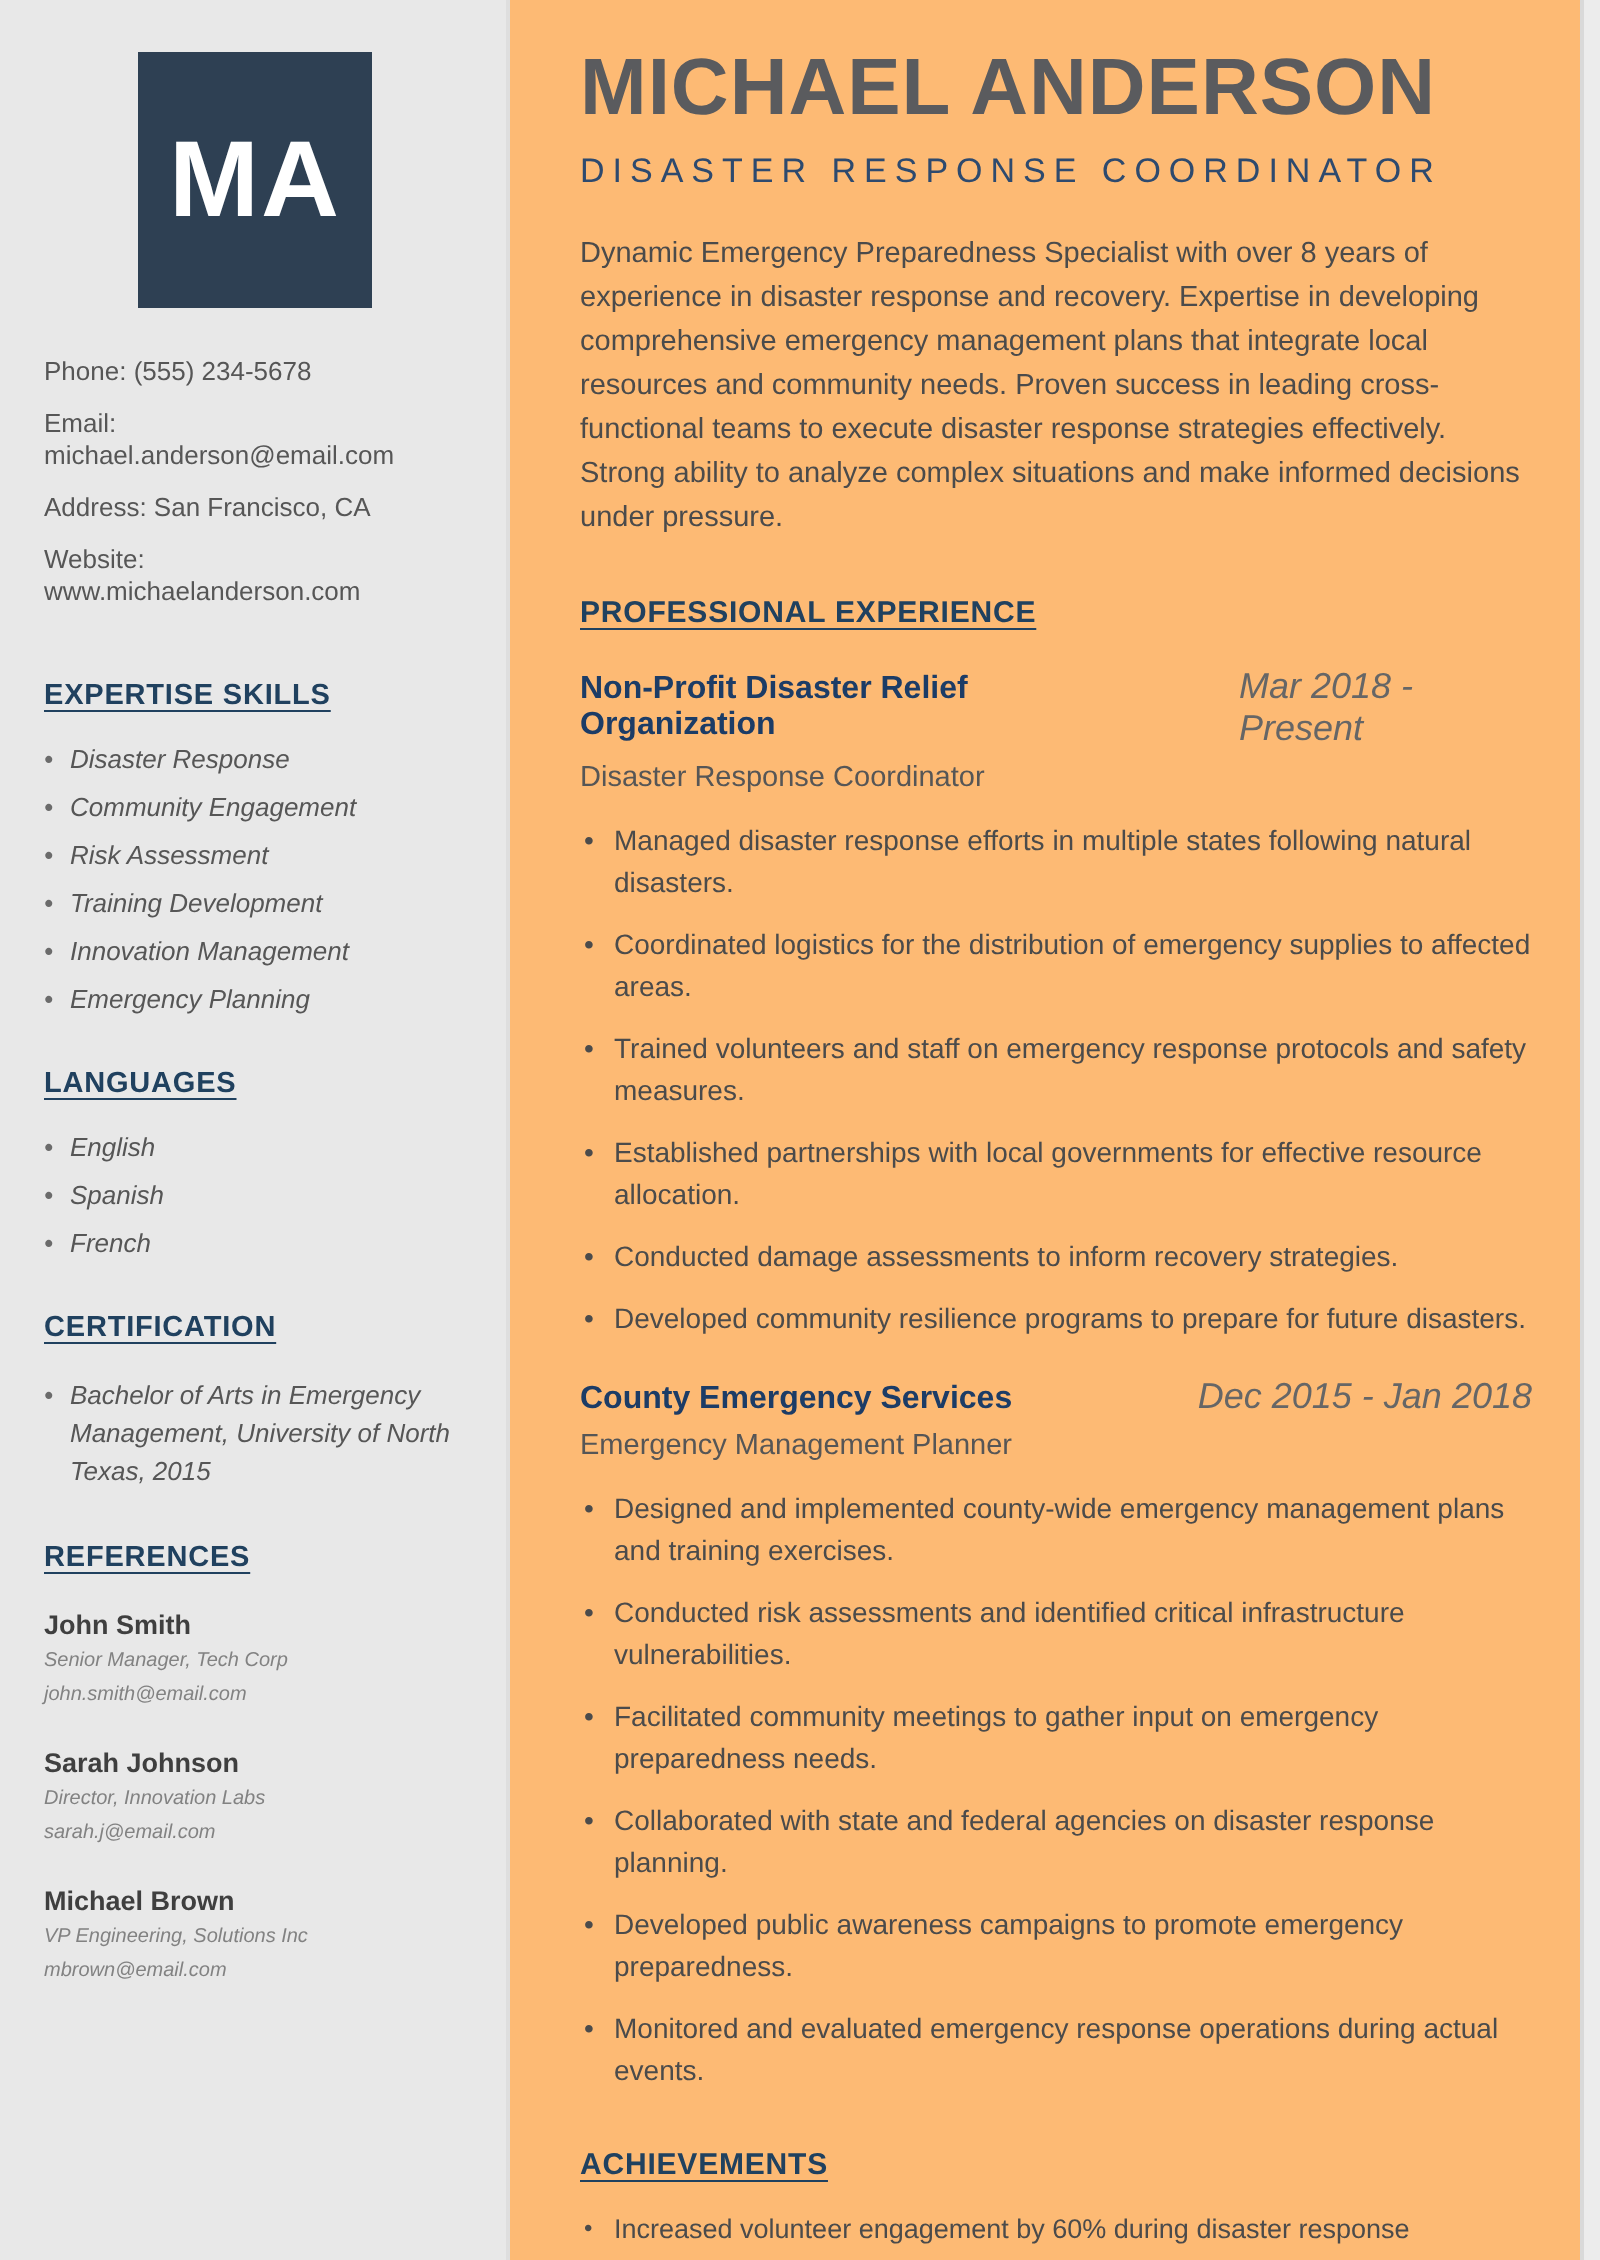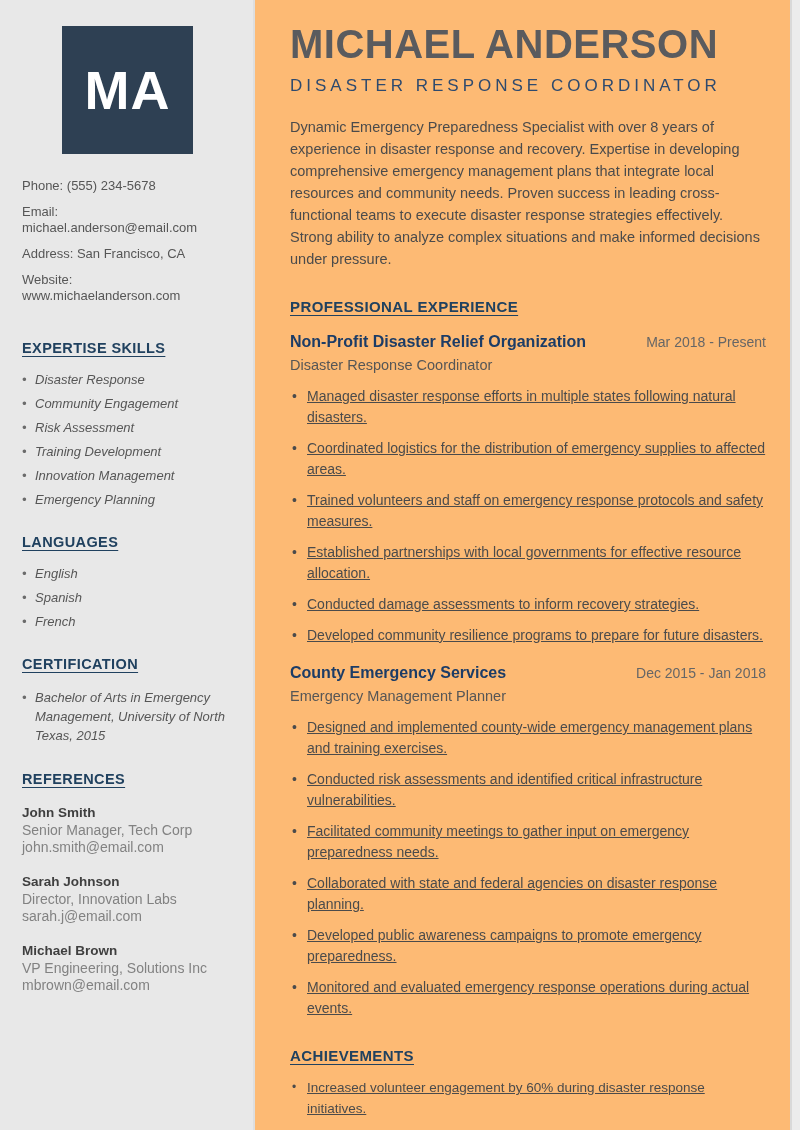--- a/index.html
+++ b/index.html
@@ -17,21 +17,21 @@
     overflow: hidden;
   }
   
   .sidebar {
     width: 255px; flex: 0 0 255px;
     background: #e8e8e8;
     border-right: 2px solid #dedede;
     padding: 26px 20px 20px 22px;
   }
   .avatar {
-    width: 131px; height: 128px;
+    width: 117px; height: 128px;
     background: #2e4053;
     margin: 0 auto;
     display: flex; align-items: center; justify-content: center;
   }
   .avatar span {
     color: #ffffff; font-size: 54px; font-weight: bold; letter-spacing: 1px;
   }
   .contact { margin-top: 24px; }
   .contact p {
     font-size: 13px; color: #565656; line-height: 16px; margin-bottom: 10px;
@@ -54,21 +54,21 @@
   }
   .side-list.tight li { line-height: 19px; }
   .side-list li::before {
     content: "\2022";
     position: absolute; left: 0; top: 0;
     color: #6b6b6b;
   }
   .sub-heading-gap { margin-top: 26px; }
   .ref-entry { margin-top: 17px; }
   .ref-entry .ref-name { font-size: 13.5px; font-weight: bold; color: #3f3f3f; line-height: 18px; }
-  .ref-entry .ref-role, .ref-entry .ref-email { font-size: 14px; color: #828282; line-height: 17px; }
+  .ref-entry .ref-role, .ref-entry .ref-email { font-size: 10px; color: #828282; line-height: 17px; font-style: italic; }
   
   .main {
     flex: 1;
     padding: 22px 24px 0 35px;
     background: #fdba74;
   }
   .name {
     font-size: 40px; font-weight: bold;
     color: #5a5b5e; letter-spacing: 0.5px;
     line-height: 44px;
@@ -89,30 +89,29 @@
     color: #20415f;
     text-decoration: underline;
     text-underline-offset: 3px;
     letter-spacing: 0.4px;
   }
   .job { margin-top: 18px; }
   .job-head {
     display: flex; justify-content: space-between; align-items: baseline; gap: 48px;
   }
   .job-org { font-size: 16px; font-weight: bold; color: #1c3c66; }
-  .job-dates { font-size: 14px; color: #666666; }
+  .job-dates { font-size: 18px; font-style: italic; color: #666666; }
   .job-role { margin-top: 6px; font-size: 14.5px; color: #565656; }
   .main-list { margin-top: 13px; list-style: none; }
   .main-list li {
     position: relative;
     padding-left: 17px;
     font-size: 14px; color: #4b4b4b;
     line-height: 21px;
     margin-bottom: 10px;
-    text-decoration: underline;
   }
   .main-list li::before {
     content: "\2022";
     position: absolute; left: 2px; top: 0;
     color: #4b4b4b;
   }
   .main-list.small li { font-size: 13.5px; margin-bottom: 11px; }
   .main-list.small li::before { font-size: 12px; }
 </style>
 </head>

